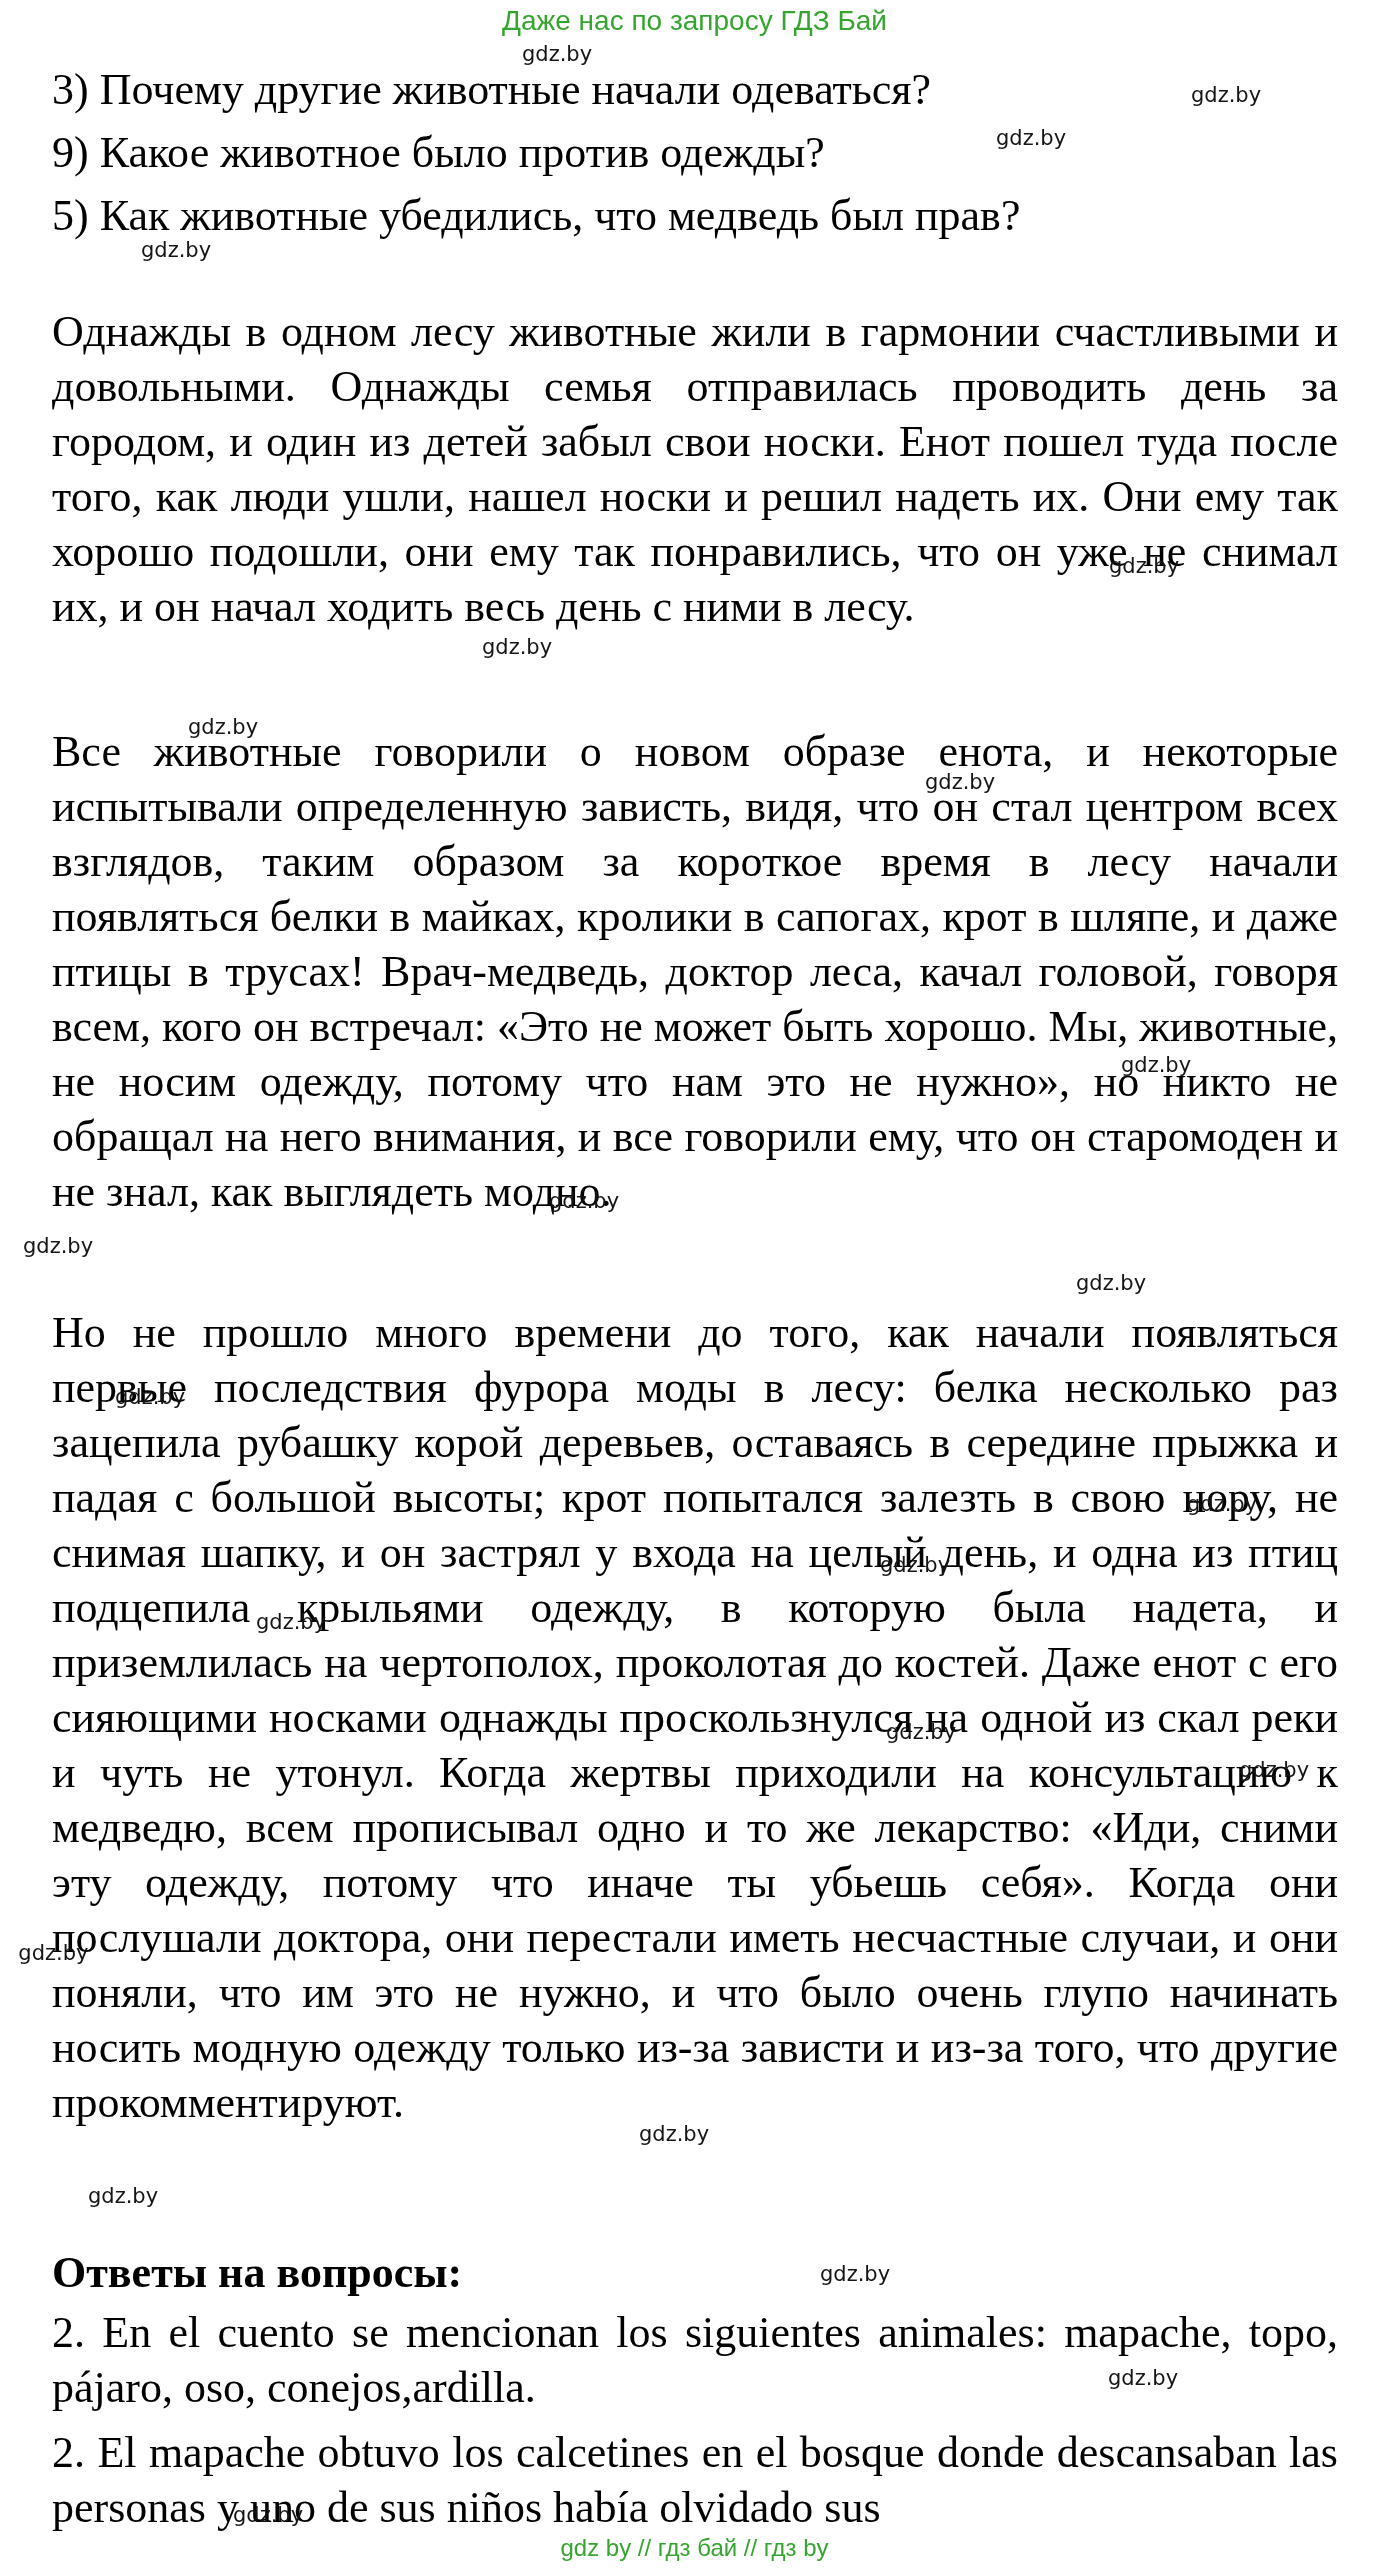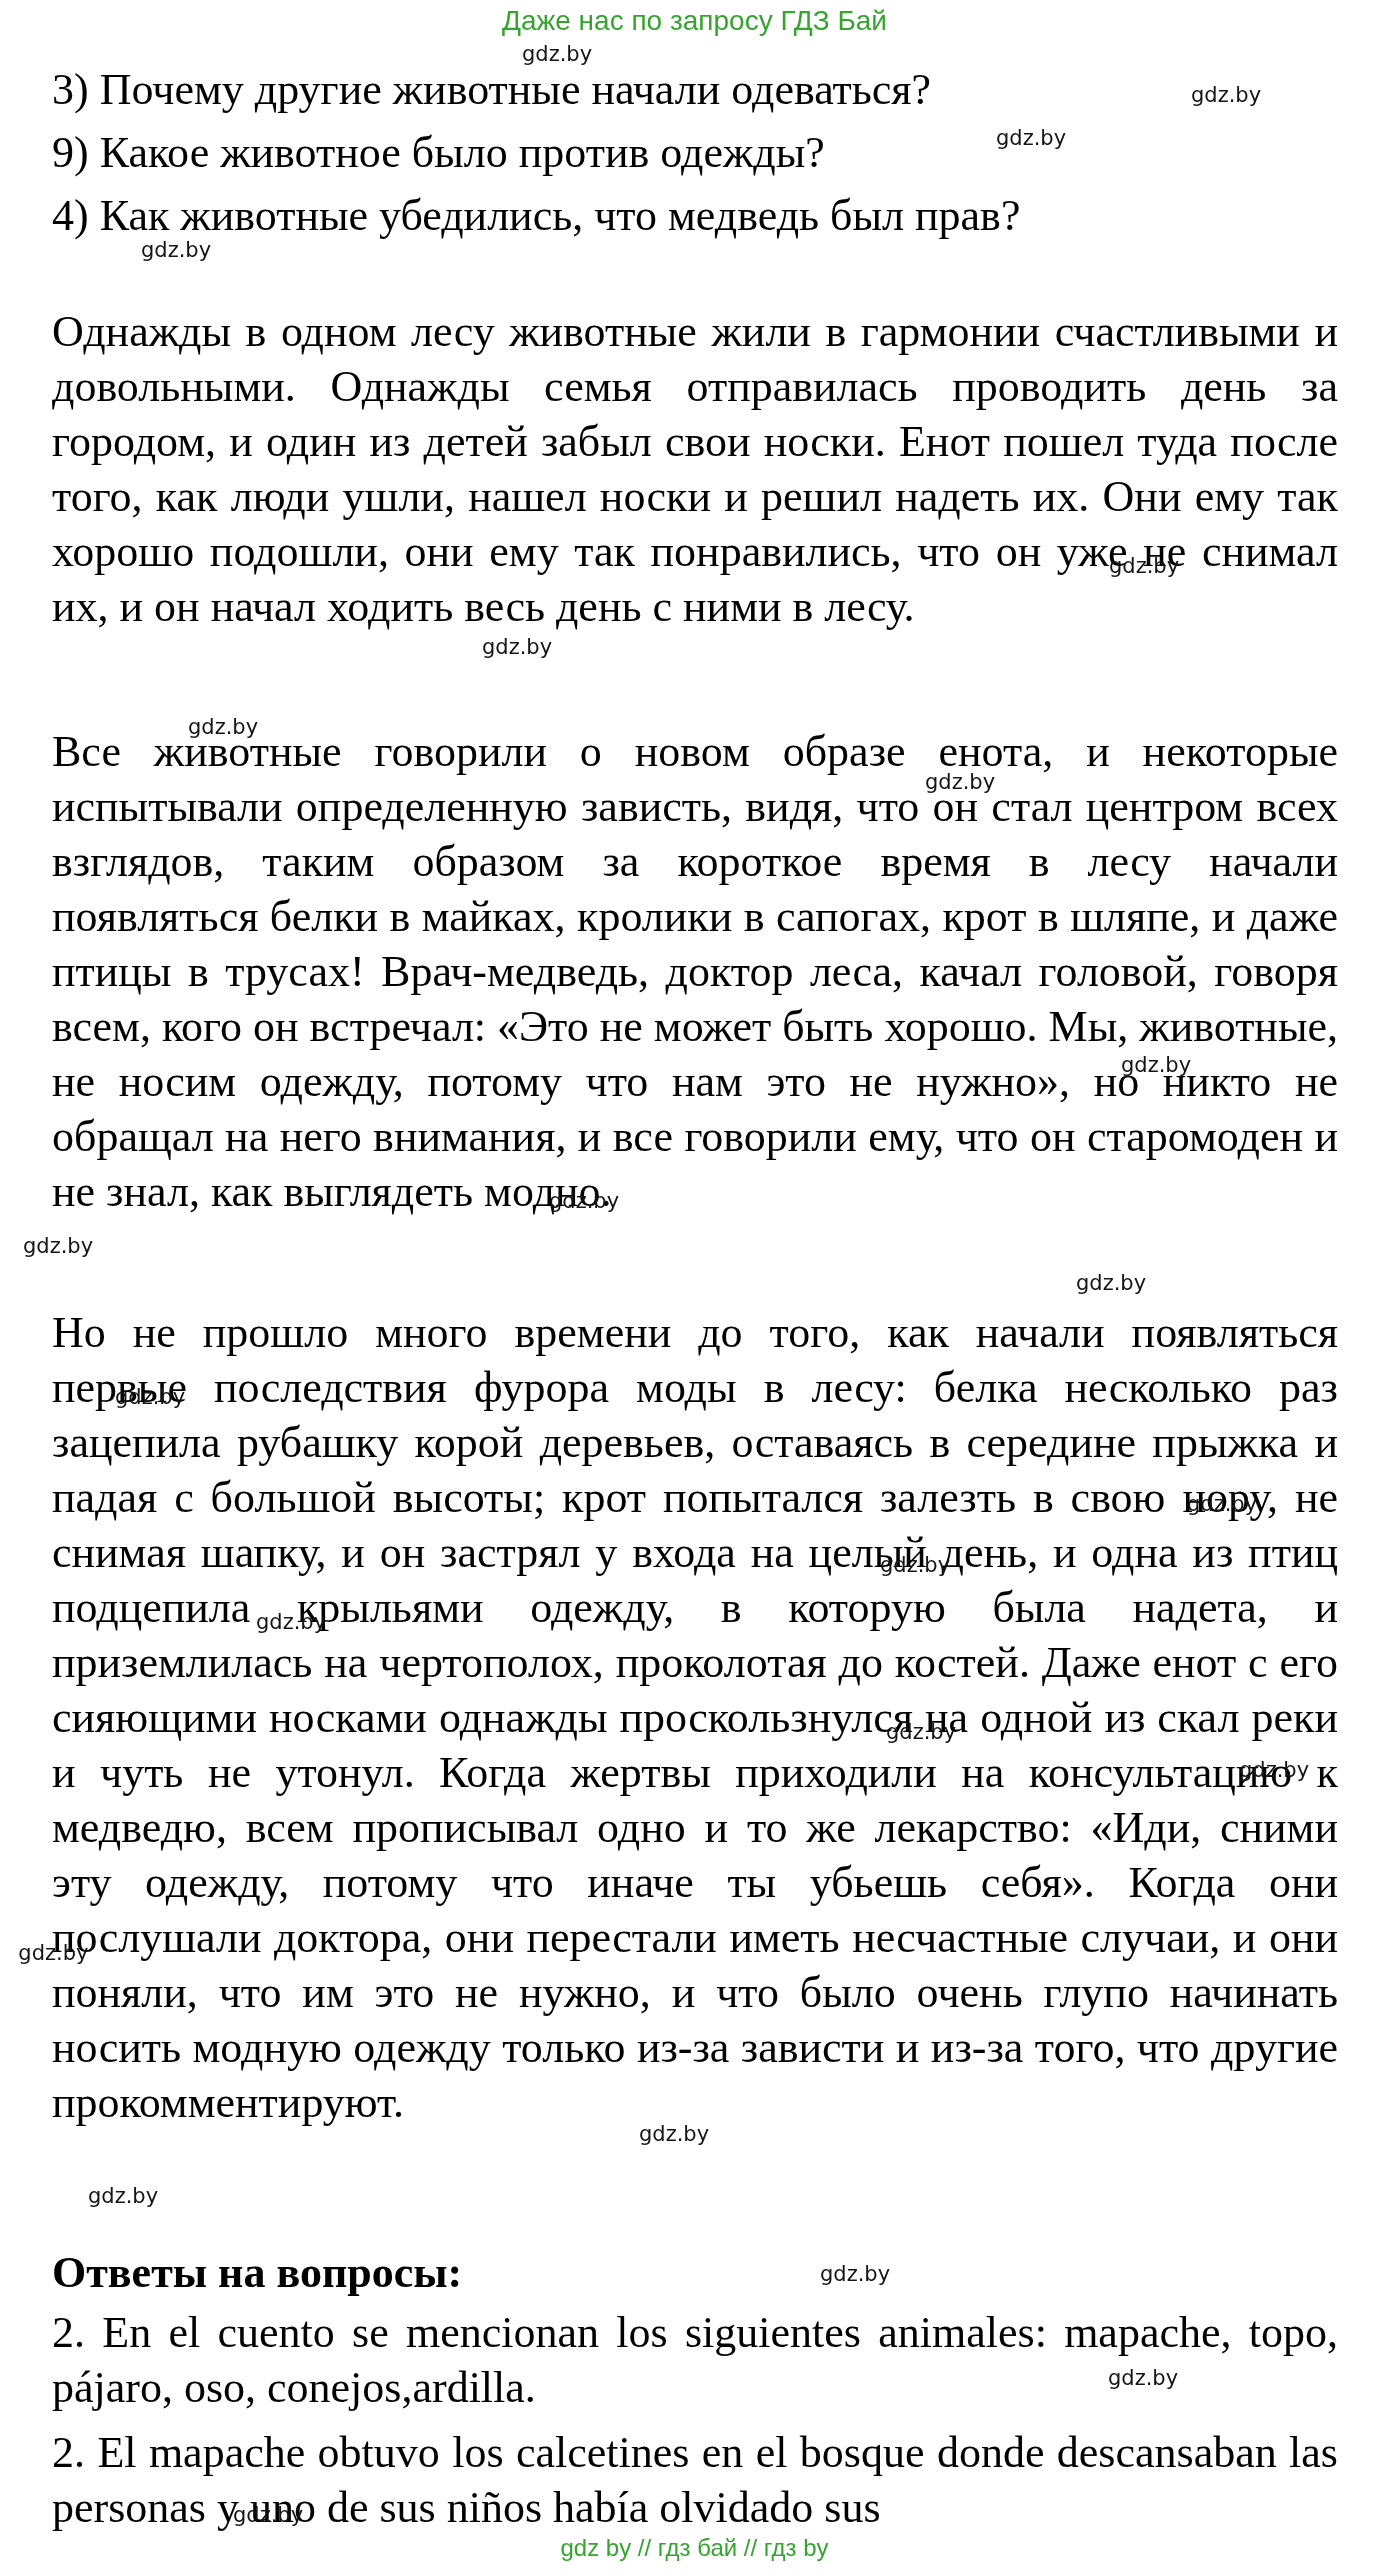--- a/index.html
+++ b/index.html
@@ -63,21 +63,21 @@
 </head>
 <body>
 
 <div class="page">
 
   <div class="promo">Даже нас по запросу ГДЗ Бай</div>
 
   <div class="text-block questions">
     <p>3) Почему другие животные начали одеваться?</p>
     <p>9) Какое животное было против одежды?</p>
-    <p>4) Как животные убедились, что медведь был прав?</p>
+    <p>5) Как животные убедились, что медведь был прав?</p>
   </div>
 
   <div class="text-block para p1">Однажды в одном лесу животные жили в гармонии счастливыми и довольными. Однажды семья отправилась проводить день за городом, и один из детей забыл свои носки. Енот пошел туда после того, как люди ушли, нашел носки и решил надеть их. Они ему так хорошо подошли, они ему так понравились, что он уже не снимал их, и он начал ходить весь день с ними в лесу.</div>
 
   <div class="text-block para p2">Все животные говорили о новом образе енота, и некоторые испытывали определенную зависть, видя, что он стал центром всех взглядов, таким образом за короткое время в лесу начали появляться белки в майках, кролики в сапогах, крот в шляпе, и даже птицы в трусах! Врач-медведь, доктор леса, качал головой, говоря всем, кого он встречал: «Это не может быть хорошо. Мы, животные, не носим одежду, потому что нам это не нужно», но никто не обращал на него внимания, и все говорили ему, что он старомоден и не знал, как выглядеть модно.</div>
 
   <div class="text-block para p3">Но не прошло много времени до того, как начали появляться первые последствия фурора моды в лесу: белка несколько раз зацепила рубашку корой деревьев, оставаясь в середине прыжка и падая с большой высоты; крот попытался залезть в свою нору, не снимая шапку, и он застрял у входа на целый день, и одна из птиц подцепила крыльями одежду, в которую была надета, и приземлилась на чертополох, проколотая до костей. Даже енот с его сияющими носками однажды проскользнулся на одной из скал реки и чуть не утонул. Когда жертвы приходили на консультацию к медведю, всем прописывал одно и то же лекарство: «Иди, сними эту одежду, потому что иначе ты убьешь себя». Когда они послушали доктора, они перестали иметь несчастные случаи, и они поняли, что им это не нужно, и что было очень глупо начинать носить модную одежду только из-за зависти и из-за того, что другие прокомментируют.</div>
 
   <div class="text-block answers-heading">Ответы на вопросы:</div>
 

